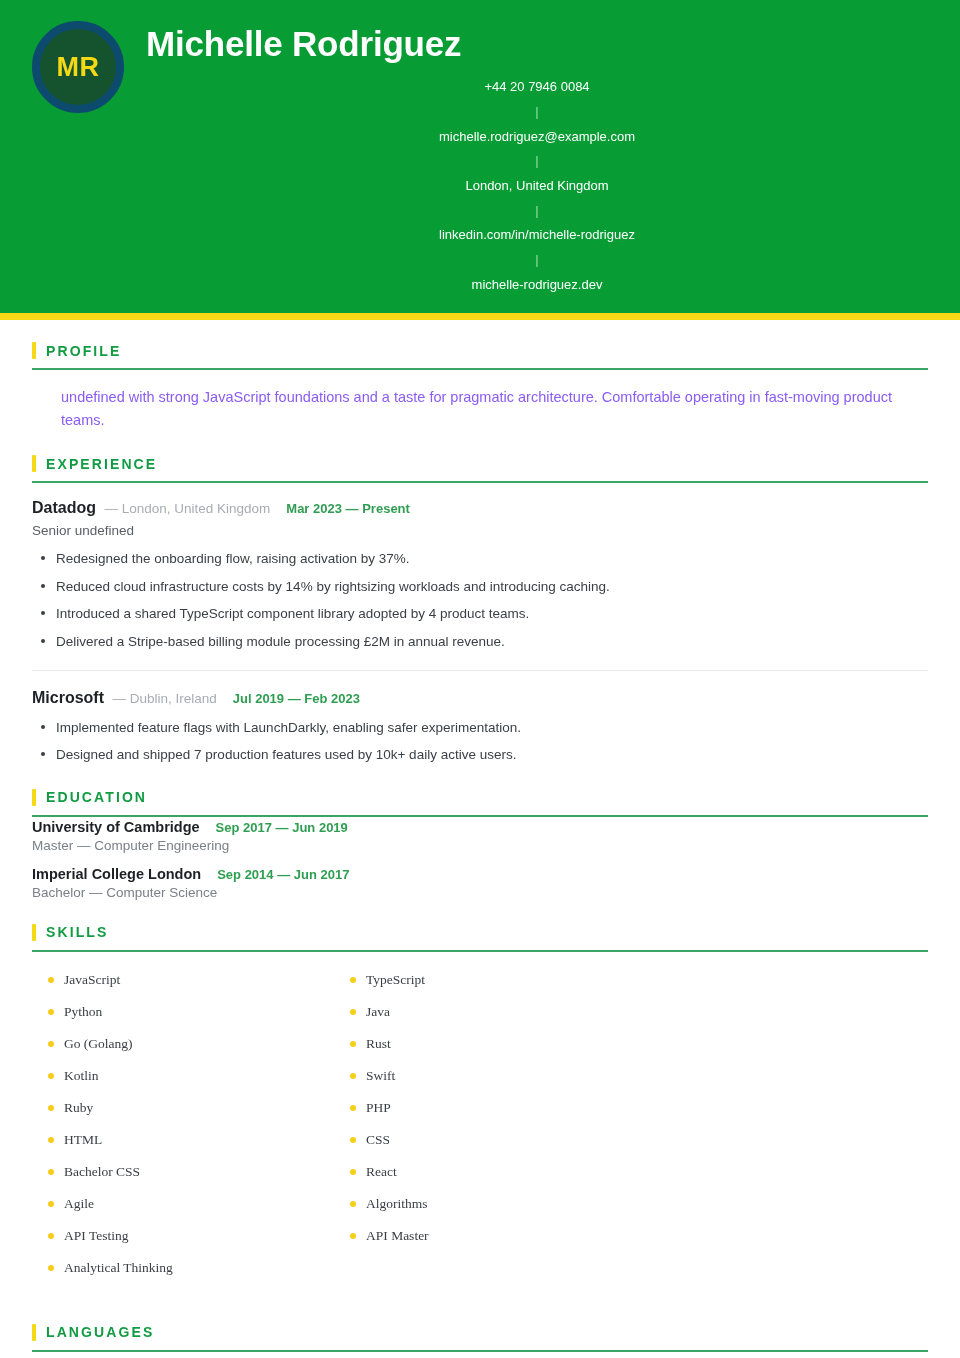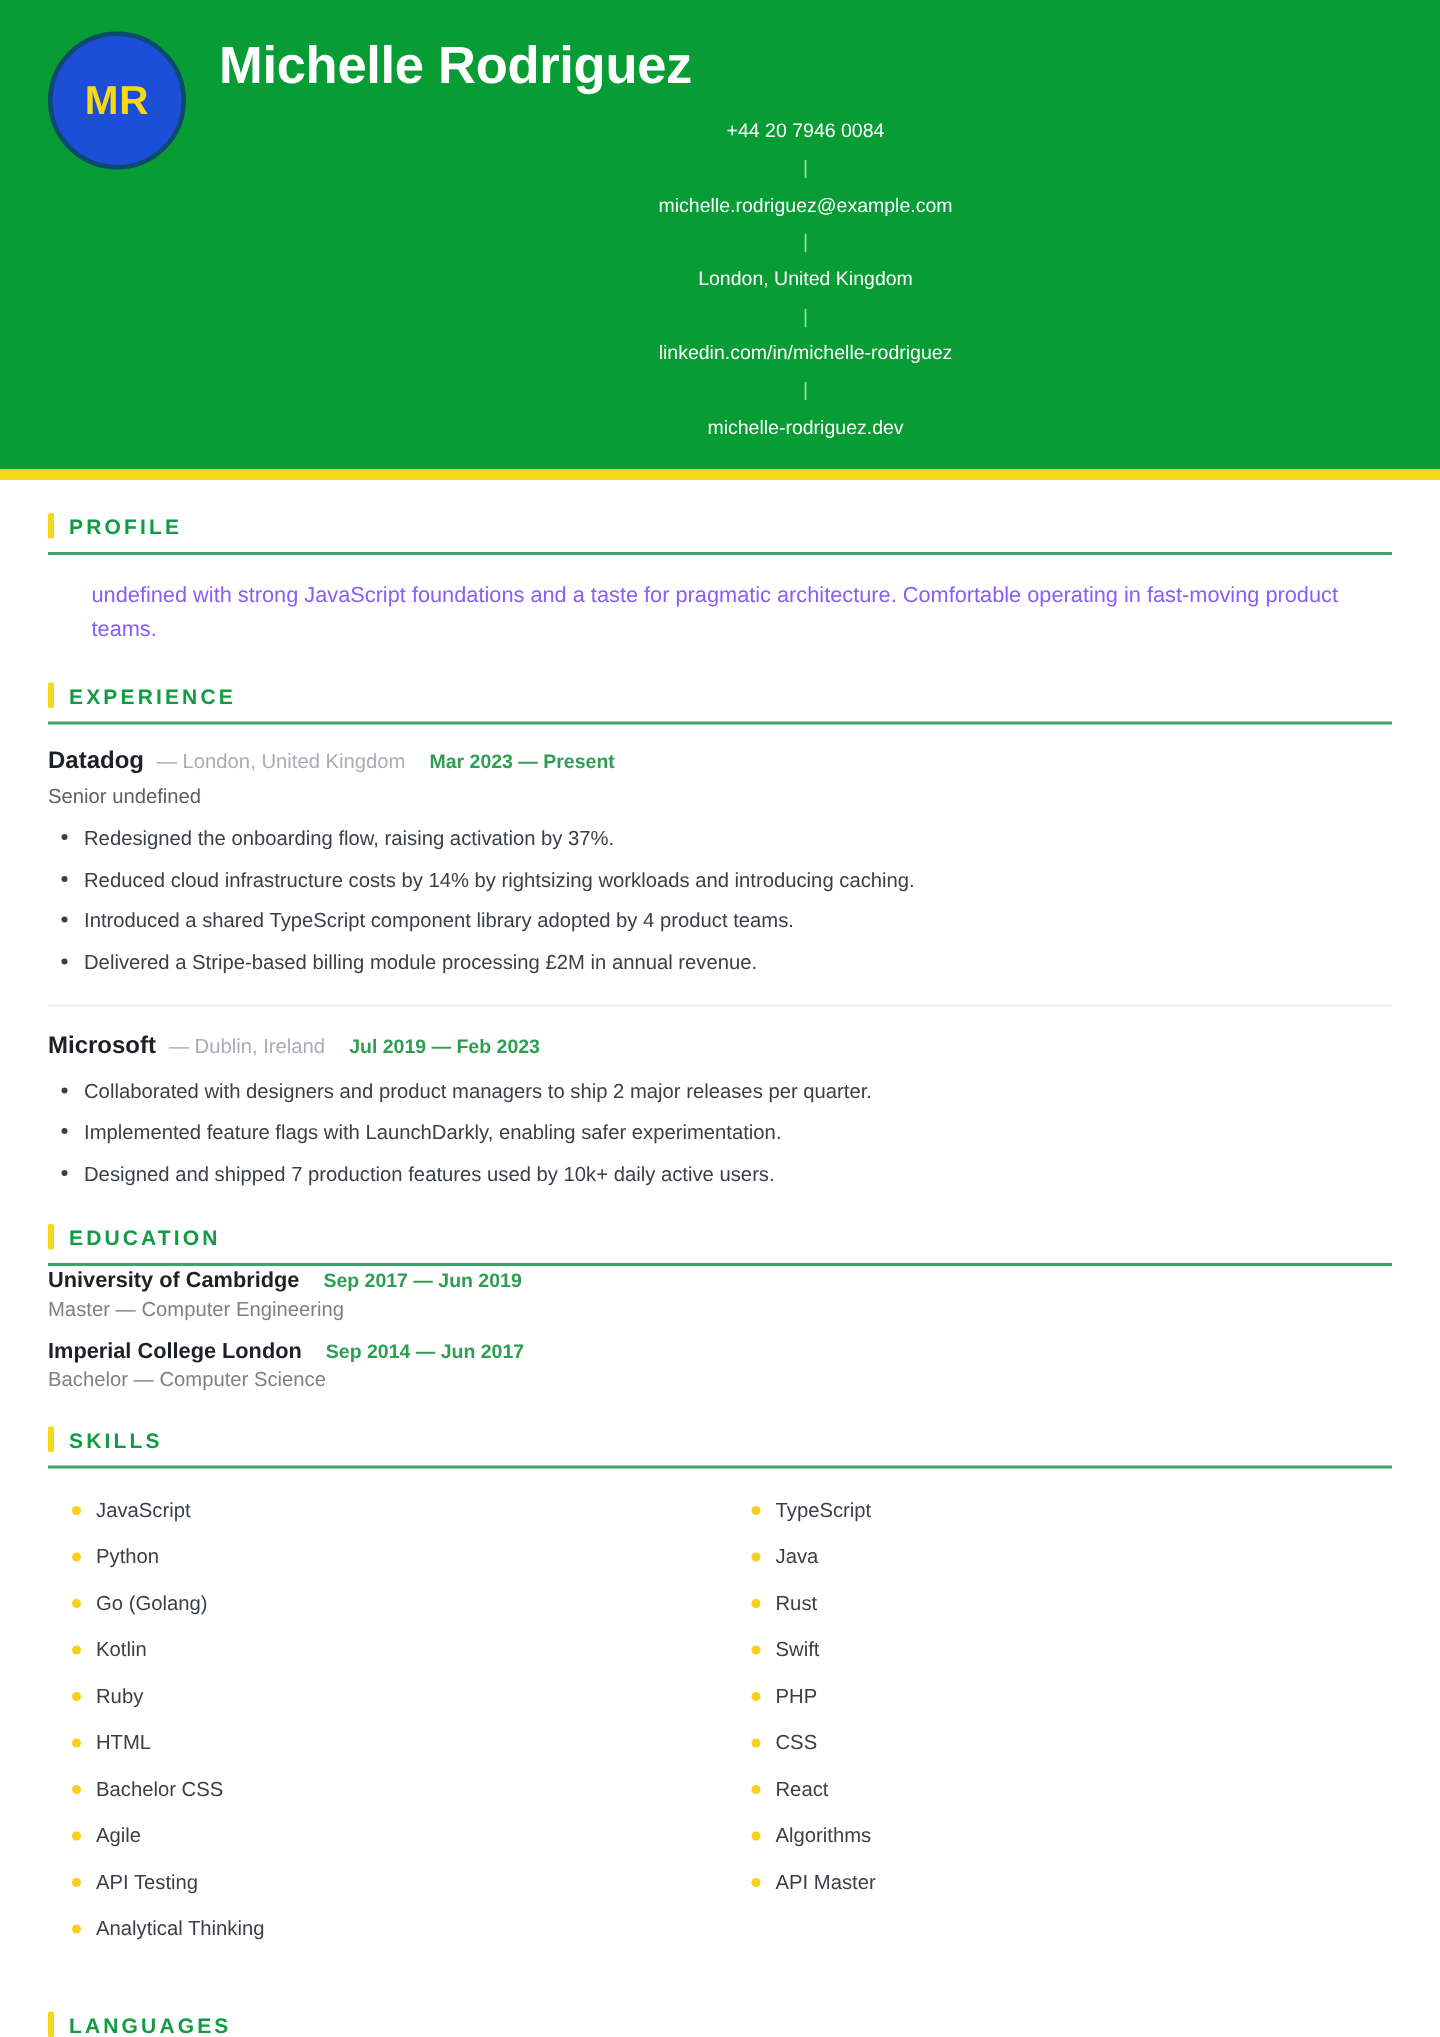--- a/index.html
+++ b/index.html
@@ -21,22 +21,22 @@
     display: flex;
     align-items: flex-start;
     gap: 22px;
     min-height: 120px;
   }
   .avatar {
     width: 92px;
     height: 92px;
     flex: 0 0 92px;
     border-radius: 50%;
-    background: #1d4ed8;
-    border: 3px solid #0c4a6e;
+    background: #14532d;
+    border: 8px solid #0c4a6e;
     display: flex;
     align-items: center;
     justify-content: center;
     margin-top: 3px;
   }
   .avatar-initials {
     color: #f5d916;
     font-size: 27px;
     font-weight: bold;
     letter-spacing: 0.5px;
@@ -184,24 +184,25 @@
   .edu-degree {
     font-size: 13.5px;
     color: #7b8189;
     margin-top: 3px;
   }
 
   
   .skills-grid {
     margin-top: 12px;
     display: grid;
-    grid-template-columns: 1fr 1fr;
+    grid-template-columns: 1fr 1fr 1fr;
     grid-auto-flow: column;
     grid-template-rows: repeat(11, auto);
     column-gap: 10px;
+    font-family: Liberation Serif, serif;
   }
   .skill-item {
     display: flex;
     align-items: center;
     gap: 10px;
     font-size: 13.5px;
     color: #3a3f45;
     padding: 8px 0 8px 16px;
   }
   .skill-dot {
@@ -298,21 +299,20 @@
 
       <div class="exp-entry">
         <div class="entry-top">
           <div class="entry-left">
             <span class="org-name">Microsoft</span>
             <span class="org-meta">— Dublin, Ireland</span>
           </div>
           <div class="entry-dates">Jul 2019 — Feb 2023</div>
         </div>
         <ul class="bullets">
-          <li>Collaborated with designers and product managers to ship 2 major releases per quarter.</li>
           <li>Implemented feature flags with LaunchDarkly, enabling safer experimentation.</li>
           <li>Designed and shipped 7 production features used by 10k+ daily active users.</li>
         </ul>
       </div>
     </div>
 
     <div class="section">
       <div class="section-head">
         <span class="section-bar"></span>
         <span class="section-title">EDUCATION</span>

